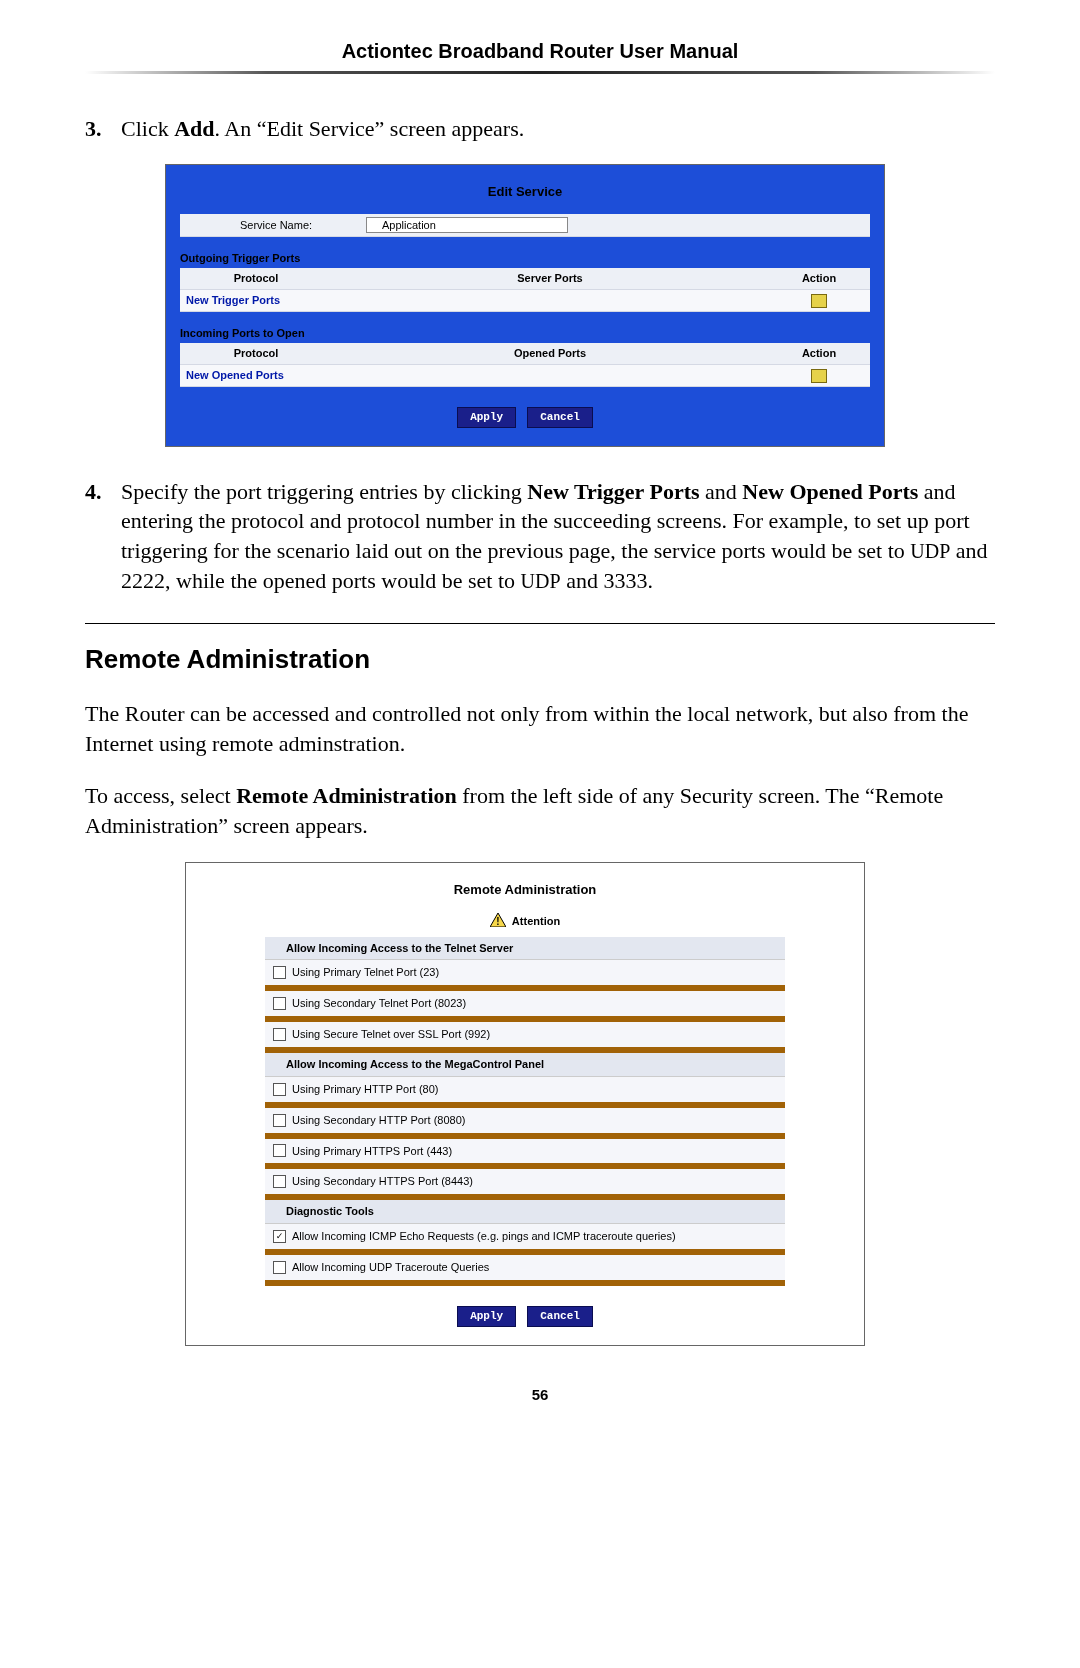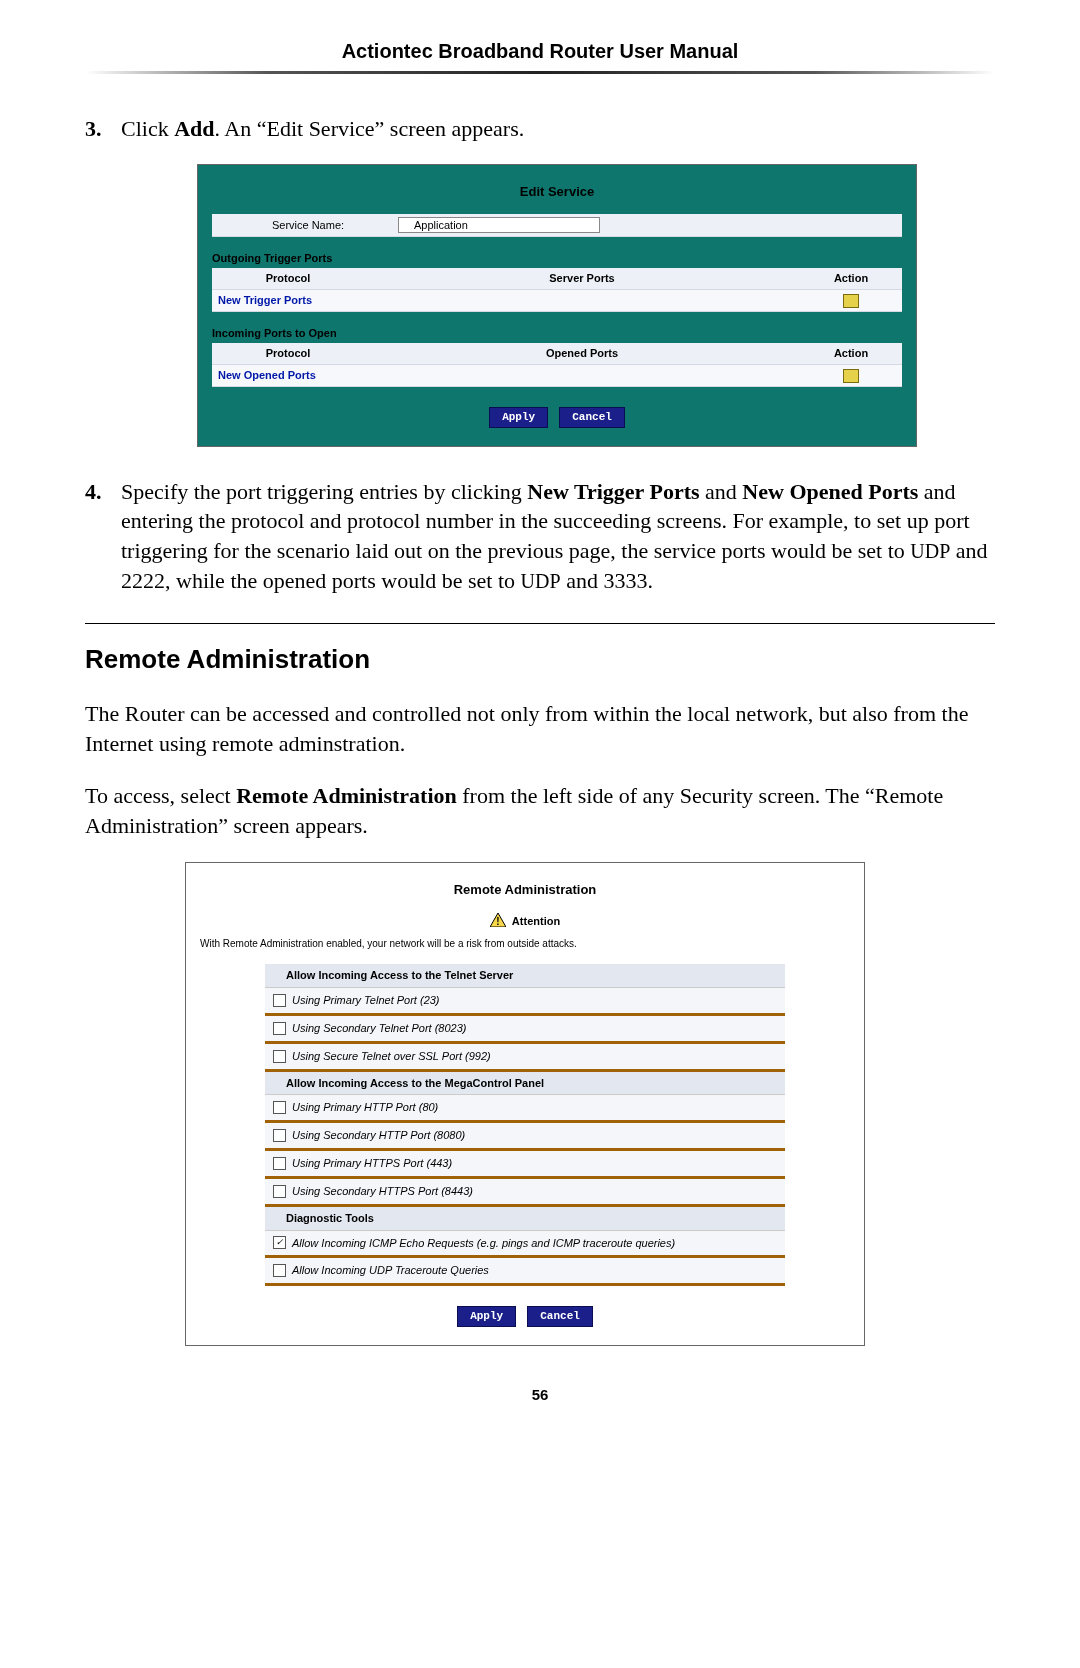--- a/index.html
+++ b/index.html
@@ -35,22 +35,22 @@
     display: flex;
     margin-bottom: 20px;
   }
   .step-num {
     font-weight: bold;
     width: 36px;
     flex: 0 0 36px;
   }
   .screenshot-box {
     border: 1px solid #666;
-    background: #0f766e;
-    margin: 12px 0 30px 112px;
+    background: #1d4ed8;
+    margin: 12px 0 30px 80px;
     width: 720px;
     font-family: Verdana, Arial, sans-serif;
     font-size: 11px;
     padding: 10px 14px 18px 14px;
     box-sizing: border-box;
   }
   .ss-title {
     text-align: center;
     font-weight: bold;
     font-size: 13px;
@@ -164,24 +164,23 @@
   }
   .option-header {
     background: #e3e7f0;
     font-weight: bold;
     padding: 4px 21px;
     border-bottom: 1px solid #ccc;
   }
   .option-row {
     background: #f5f6fa;
     padding: 5px 8px;
-    border-bottom: 3px solid #a16207;
+    border-bottom: 6px solid #a16207;
     display: flex;
     align-items: center;
-    font-style: italic;
   }
   .cb {
     width: 11px;
     height: 11px;
     border: 1px solid #555;
     background: #fff;
     display: inline-flex;
     align-items: center;
     justify-content: center;
     margin-right: 6px;
@@ -277,21 +276,20 @@
     <div class="screenshot-box2">
       <div class="ss-title">Remote Administration</div>
       <div class="attention">
         <span class="warn-icon">
           <svg width="16" height="14" viewBox="0 0 16 14">
               <polygon points="8,0 16,14 0,14" fill="#f7d84a" stroke="#000" stroke-width="1"></polygon>
               <text x="8" y="12" text-anchor="middle" font-size="10" font-family="Arial" font-weight="bold">!</text>
             </svg>
         </span><span>Attention</span>
       </div>
-      <div class="warn-text">With Remote Administration enabled, your network will be a risk from outside attacks.</div>
 
       <div class="option-table">
         <div class="option-header">Allow Incoming Access to the Telnet Server</div>
         <div class="option-row">
             <span class="cb"></span>
             <span>Using Primary Telnet Port (23)</span>
           </div>
         <div class="option-row">
             <span class="cb"></span>
             <span>Using Secondary Telnet Port (8023)</span>

